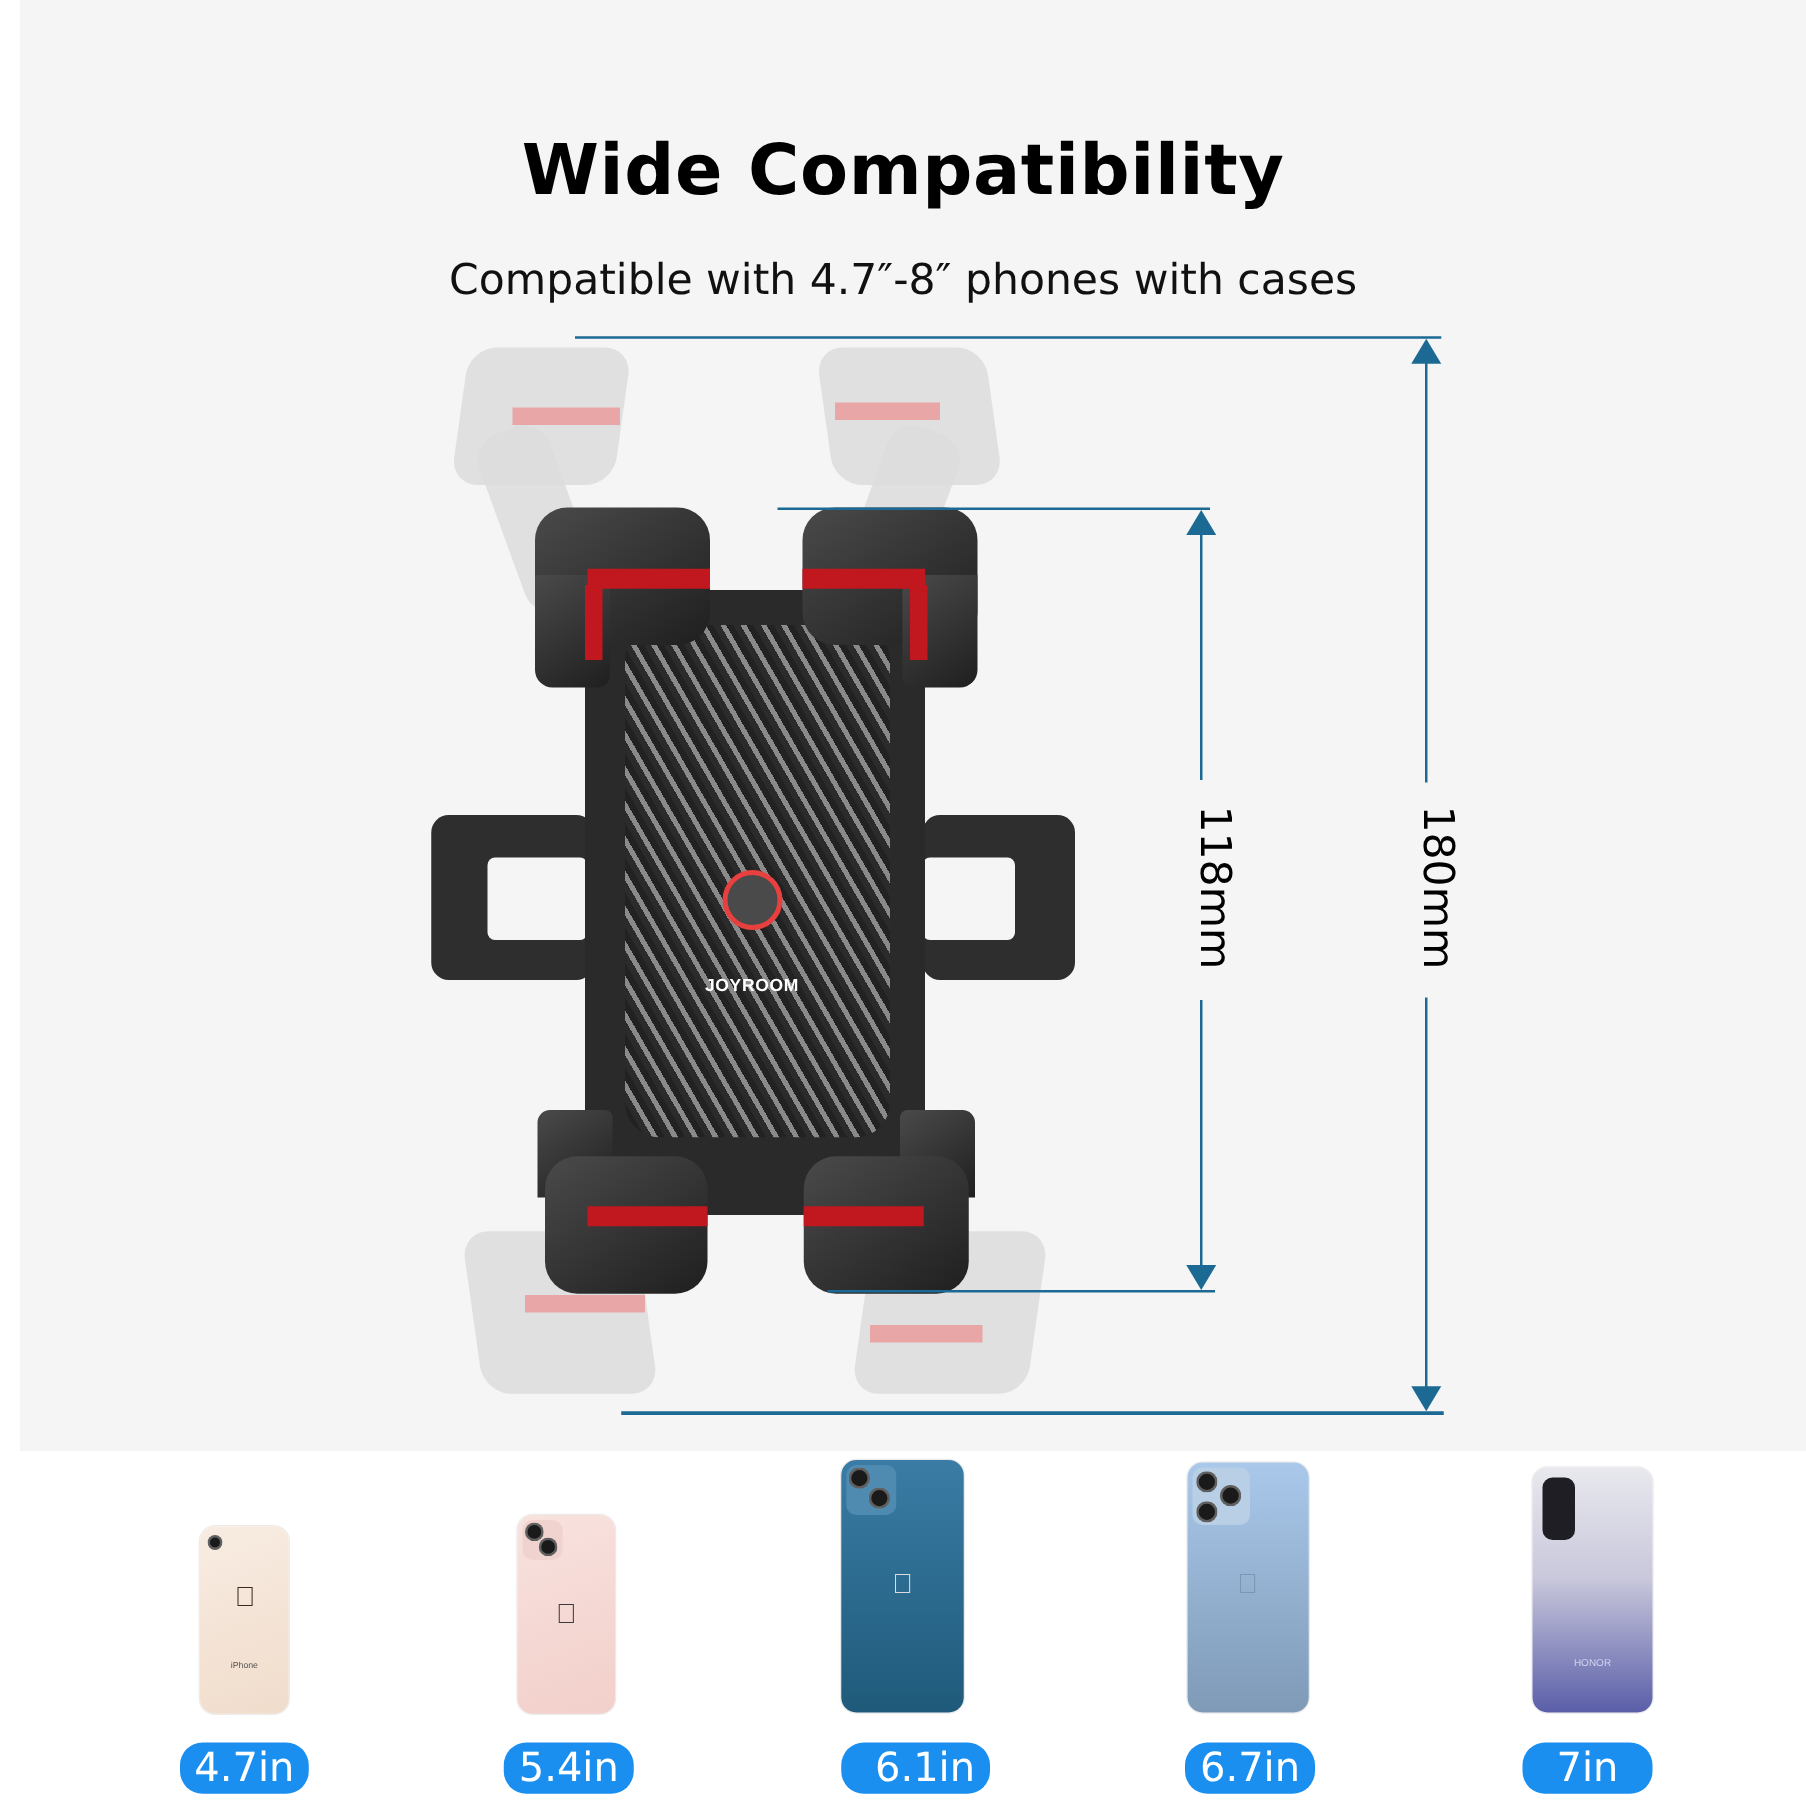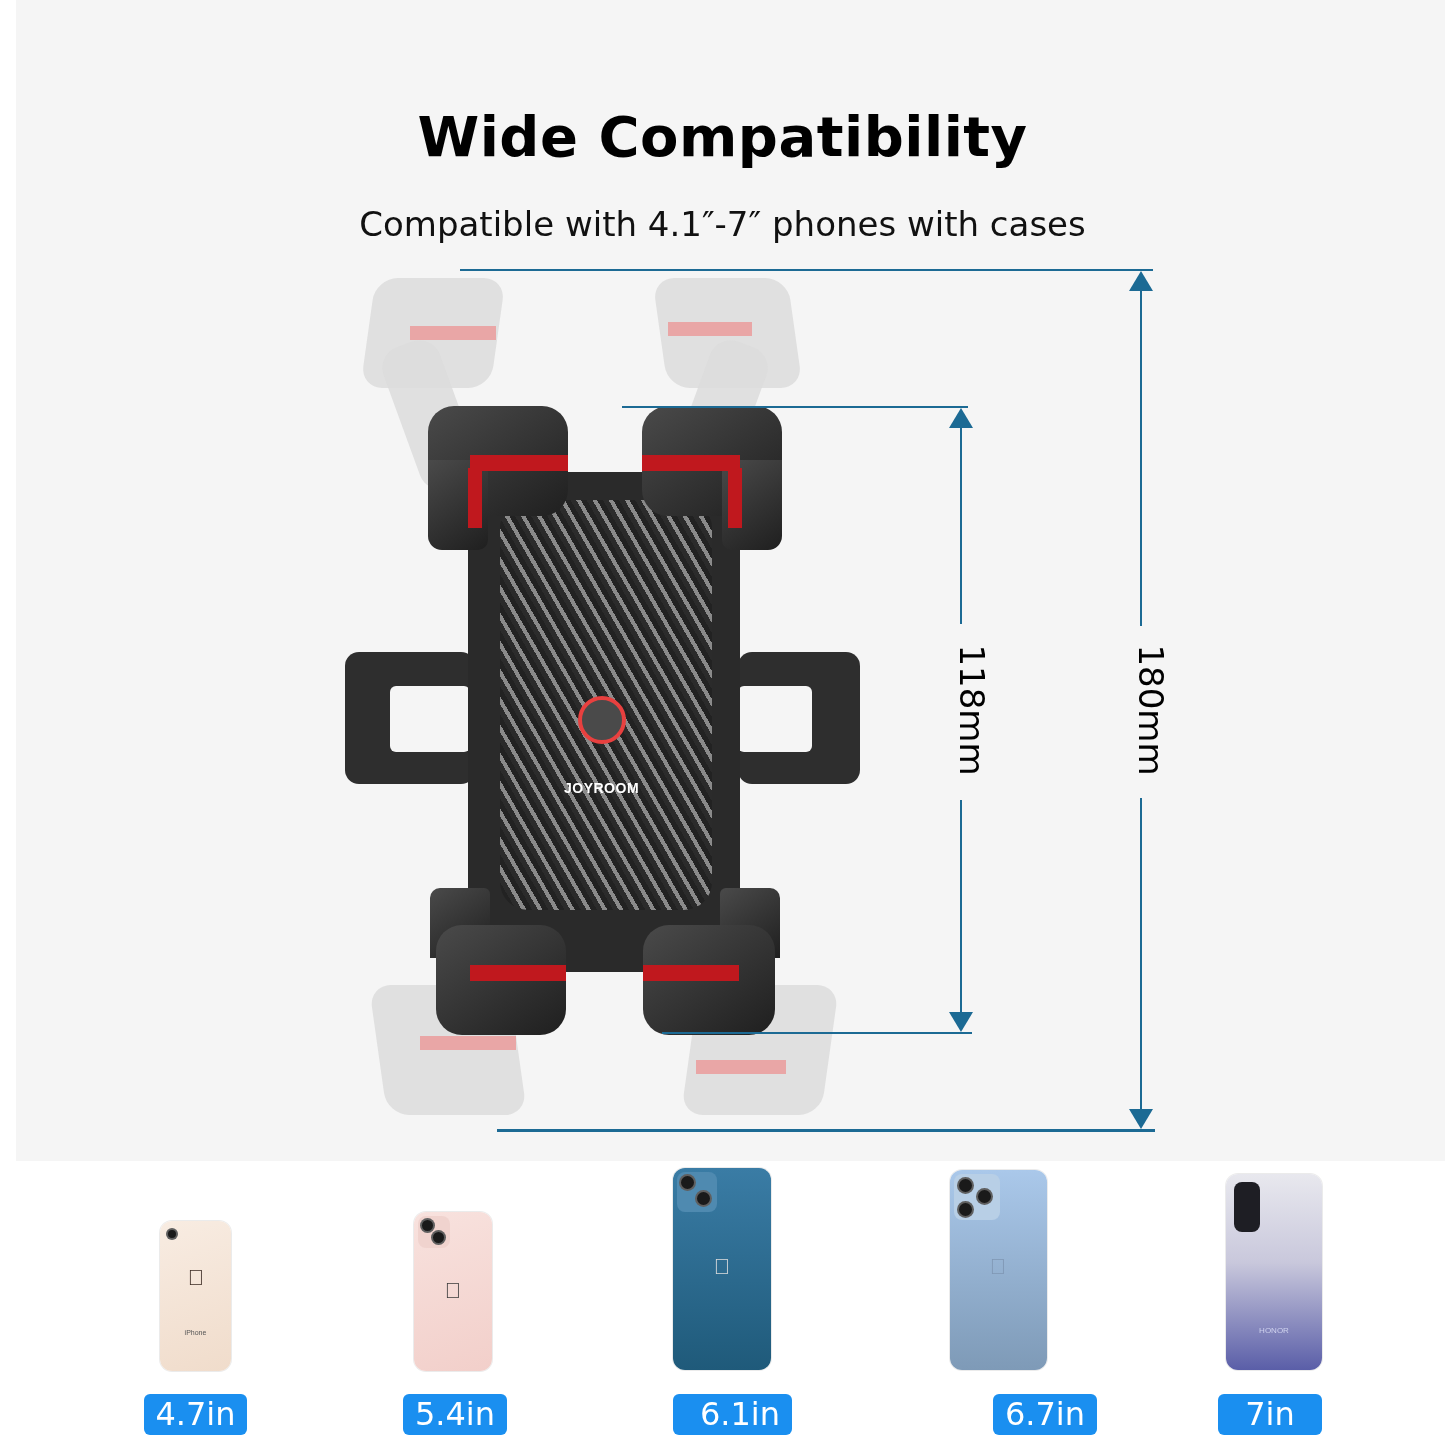--- a/index.html
+++ b/index.html
@@ -26,29 +26,29 @@
   .side-hole { position:absolute; background:#f5f5f5; border-radius:6px; }
   .button-ring { position:absolute; width:40px; height:40px; border-radius:50%; background:#4a4a4a; border:4px solid #e8403f; }
   .brand { position:absolute; color:#fff; font-size:14px; font-weight:bold; letter-spacing:0.5px; }
 
   
   .phone { position:absolute; border-radius:12px; box-shadow:0 0 0 1px rgba(0,0,0,0.08); }
   .cam { position:absolute; border-radius:50%; background:#1a1a1a; border:2px solid rgba(255,255,255,0.3); }
   .cam-block { position:absolute; border-radius:8px; }
   .apple { position:absolute; font-size:22px; text-align:center; }
   .phone-text { position:absolute; font-size:7px; text-align:center; width:100%; }
-  .size-badge { position:absolute; top:1394px; height:41px; background:#1a8ff0; border-radius:6px; color:#fff; font-size:32px; text-align:center; line-height:41px; font-family:"DejaVu Sans", sans-serif; }
+  .size-badge { position:absolute; top:1394px; height:41px; background:#1a8ff0; border-radius:18px; color:#fff; font-size:32px; text-align:center; line-height:41px; font-family:"DejaVu Sans", sans-serif; }
 </style>
 </head>
 <body>
 
 <div class="panel"></div>
 
 <div class="title">Wide Compatibility</div>
-<div class="subtitle">Compatible with 4.1″-7″ phones with cases</div>
+<div class="subtitle">Compatible with 4.7″-8″ phones with cases</div>
 
 <div>
   <div class="ghost" style="left:368px;top:278px;width:130px;height:110px;transform:skewX(-8deg);"></div>
   <div class="ghost" style="left:400px;top:340px;width:60px;height:150px;transform:rotate(-20deg);"></div>
   <div class="ghost-red" style="left:410px;top:326px;width:86px;height:14px;"></div>
 </div>
 <div>
   <div class="ghost" style="left:660px;top:278px;width:135px;height:110px;transform:skewX(8deg);"></div>
   <div class="ghost" style="left:690px;top:340px;width:60px;height:150px;transform:rotate(20deg);"></div>
   <div class="ghost-red" style="left:668px;top:322px;width:84px;height:14px;"></div>
@@ -144,14 +144,14 @@
   <div class="apple" style="left:36px;top:84px;width:24px;color:#7f96b3;"></div>
 </div>
 <div class="phone" style="left:1226px;top:1174px;width:96px;height:196px;background:linear-gradient(180deg,#e8e8ee 0%,#c9c8dc 45%,#5a5ea8 100%);text-decoration:underline;">
   <div class="cam-block" style="left:8px;top:8px;width:26px;height:50px;background:#1e1e24;"></div>
   <div class="phone-text" style="top:152px;color:#cfd2ee;font-size:8px;">HONOR</div>
 </div>
 
 <div class="size-badge" style="left:144px;width:103px;">4.7in</div>
 <div class="size-badge" style="left:403px;width:104px;">5.4in</div>
 <div class="size-badge" style="left:673px;width:104px;padding-left:15px;">6.1in</div>
-<div class="size-badge" style="left:993px;width:104px;">6.7in</div>
+<div class="size-badge" style="left:948px;width:104px;">6.7in</div>
 <div class="size-badge" style="left:1218px;width:104px;">7in</div>
 
 </body></html>

